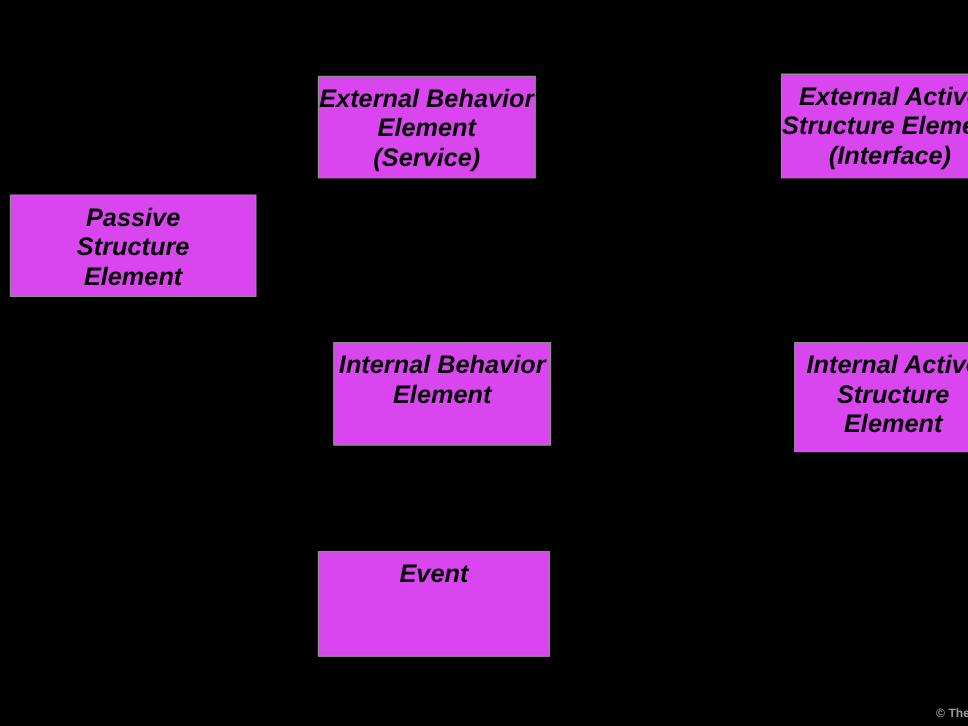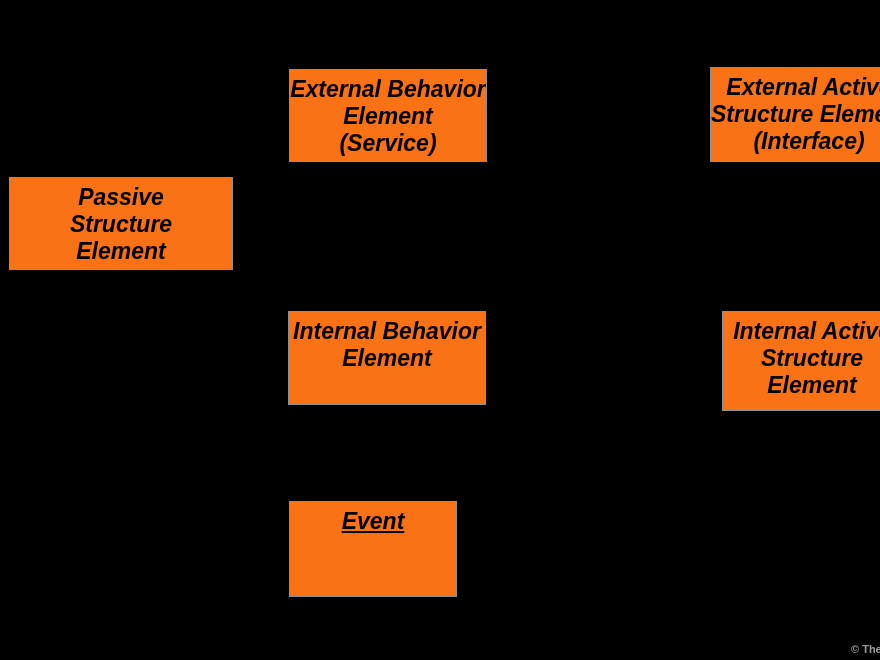--- a/index.html
+++ b/index.html
@@ -11,39 +11,39 @@
     position: relative;
     width: 880px;
     height: 660px;
     background: #000000;
     overflow: hidden;
     font-family: "Liberation Sans", sans-serif;
   }
   .box {
     position: absolute;
     box-sizing: border-box;
-    background: #f97316;
+    background: #d946ef;
     border: 1px solid #8f8f8f;
     color: #000000;
     font-weight: bold;
     font-style: italic;
     font-size: 23px;
     line-height: 27px;
     text-align: center;
     padding-top: 6px;
     white-space: nowrap;
     overflow: hidden;
   }
   
   .box-external-behavior { left: 289px; top: 69px;  width: 198px; height: 93px; }
   .box-external-active   { left: 710px; top: 67px;  width: 198px; height: 95px; }
   .box-passive-structure { left: 9px;   top: 177px; width: 224px; height: 93px; }
-  .box-internal-behavior { left: 288px; top: 311px; width: 198px; height: 94px; }
+  .box-internal-behavior { left: 303px; top: 311px; width: 198px; height: 94px; }
   .box-internal-active   { left: 722px; top: 311px; width: 180px; height: 100px; }
-  .box-event             { left: 289px; top: 501px; width: 168px; height: 96px; text-decoration: underline; }
+  .box-event             { left: 289px; top: 501px; width: 211px; height: 96px; }
   .watermark {
     position: absolute;
     left: 851px;
     top: 643px;
     color: #9a9a9a;
     font-size: 11px;
     font-weight: bold;
     white-space: nowrap;
   }
 </style>

